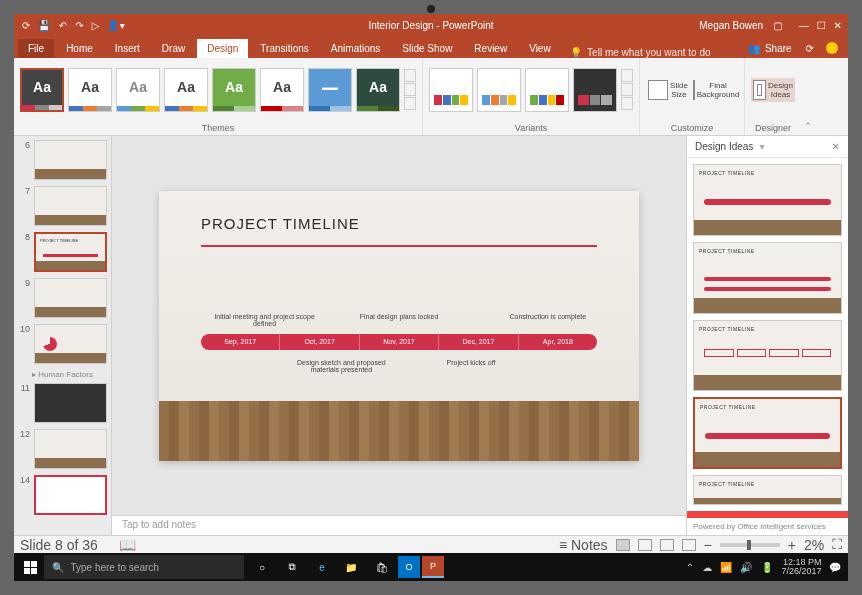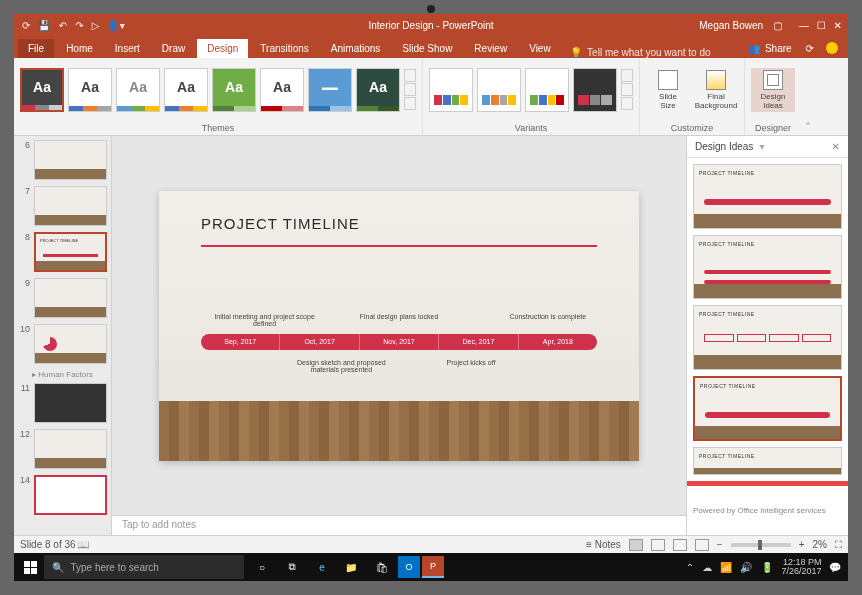--- a/index.html
+++ b/index.html
@@ -31,21 +31,21 @@
   .ribbon .group-body { flex:1; display:flex; align-items:center; padding: 4px 6px; gap:4px; }
   .ribbon .group-label { text-align:center; padding:2px 0; color:#666; font-size:9px; }
   .theme-thumb { width:44px; height:44px; border:1px solid #ccc; background:#fff; cursor:pointer; position:relative; display:flex; flex-direction:column; }
   .theme-thumb.sel { border:2px solid #b7472a; }
   .theme-thumb .t-top { flex:3; display:flex; align-items:center; justify-content:center; font-size:14px; font-weight:bold; }
   .theme-thumb .t-bar { height:5px; display:flex; }
   .theme-thumb .t-bar span { flex:1; }
   .variant-thumb { width:44px; height:44px; border:1px solid #ccc; background:#fff; cursor:pointer; display:flex; align-items:flex-end; justify-content:center; }
   .variant-thumb .vb { width:80%; height:10px; display:flex; gap:1px; margin-bottom:6px; }
   .variant-thumb .vb span { flex:1; }
-  .ribbon-btn { width:44px; display:flex; flex-direction:column; align-items:center; justify-content:center; gap:2px; cursor:pointer; padding:2px; }
+  .ribbon-btn { width:44px; display:flex; flex-direction:row; align-items:center; justify-content:center; gap:2px; cursor:pointer; padding:2px; }
   .ribbon-btn .ico { width:20px; height:20px; border:1px solid #888; background:#fff; }
   .ribbon-btn.active { background:#e8d4ce; }
 
   
   .workspace { flex:1; display:flex; min-height:0; }
   .thumbs { width:98px; background:#eaeaea; border-right:1px solid #d0d0d0; overflow:hidden; padding:4px; font-size:9px; color:#666; }
   .thumb-row { display:flex; gap:4px; margin-bottom:6px; align-items:flex-start; }
   .thumb-num { width:12px; text-align:right; }
   .thumb { flex:1; height:40px; background:#fff; border:1px solid #ccc; cursor:pointer; position:relative; }
   .thumb.selected { border:2px solid #b7472a; }
@@ -69,24 +69,24 @@
 
   
   .pane { width:162px; border-left:1px solid #d0d0d0; background:#fff; display:flex; flex-direction:column; font-size:10px; }
   .pane-header { display:flex; align-items:center; padding:5px 8px; border-bottom:1px solid #e4e4e4; color:#444; }
   .pane-header .x { margin-left:auto; cursor:pointer; color:#888; }
   .pane-body { flex:1; overflow:hidden; padding:6px; display:flex; flex-direction:column; gap:6px; }
   .idea { height:72px; border:1px solid #ccc; cursor:pointer; background:linear-gradient(#f2efea 78%, #8b6f4e 78%); position:relative; padding:5px; }
   .idea.sel { border:2px solid #b7472a; }
   .idea .it { font-size:5px; color:#333; letter-spacing:0.5px; }
   .idea .ibar { position:absolute; top:34px; left:10px; right:10px; height:6px; background:#d0314a; border-radius:3px; }
-  .pane-footer { padding:20px 6px; font-size:8px; color:#888; border-top:5px solid #ef4444; }
-
-  
-  .statusbar { height:18px; background:#f3f3f3; border-top:1px solid #d0d0d0; display:flex; align-items:center; font-size:10px; color:#555; padding:0 6px; gap:2px; }
+  .pane-footer { padding:4px 6px; font-size:8px; color:#888; border-top:7px solid #ef4444; }
+
+  
+  .statusbar { height:18px; background:#f3f3f3; border-top:1px solid #d0d0d0; display:flex; align-items:center; font-size:14px; color:#555; padding:0 6px; gap:22px; }
   .statusbar .right { margin-left:auto; display:flex; align-items:center; gap:8px; }
   .viewbtn { width:14px; height:12px; border:1px solid #999; cursor:pointer; }
   .zoom-slider { width:60px; height:4px; background:#ccc; position:relative; }
   .zoom-slider .h { position:absolute; top:-3px; left:45%; width:4px; height:10px; background:#666; }
 
   
   .taskbar { height:28px; background:#101010; display:flex; align-items:center; color:#fff; font-size:10px; padding:0 2px; }
   .taskbar .start { width:28px; height:28px; display:flex; align-items:center; justify-content:center; cursor:pointer; }
   .taskbar .search { display:flex; align-items:center; background:#2b2b2b; height:24px; width:200px; padding:0 8px; gap:6px; color:#aaa; cursor:text; }
   .taskbar .ticons { display:flex; gap:2px; margin-left:4px; }

